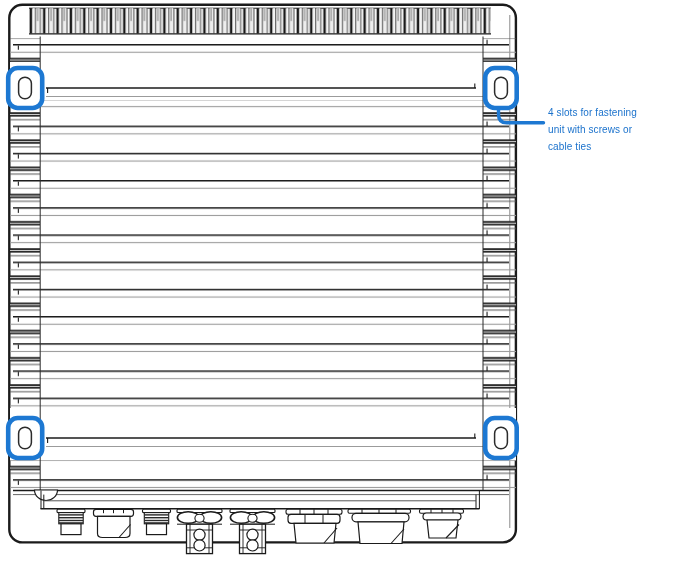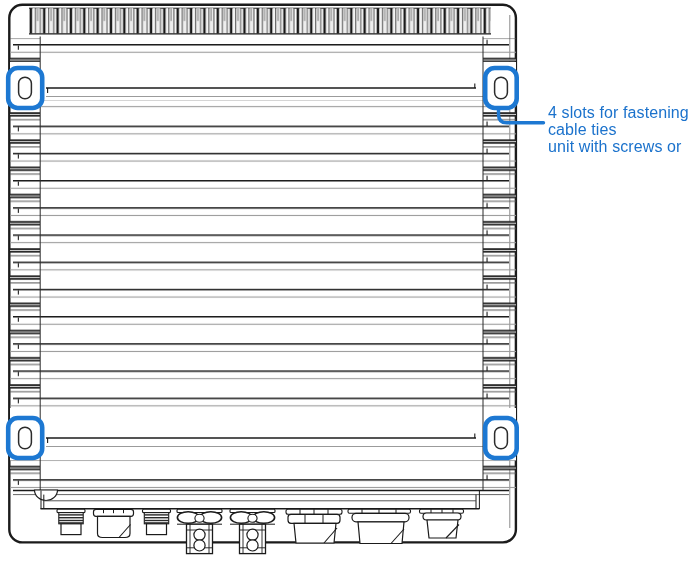--- a/index.html
+++ b/index.html
@@ -1,21 +1,21 @@
 <!DOCTYPE html>
 <html><head>
 <meta charset="utf-8">
 <style>
   html,body{margin:0;padding:0;background:#ffffff;}
   body{width:693px;height:572px;font-family:"Liberation Sans",sans-serif;}
   .canvas{position:relative;width:693px;height:572px;background:#fff;overflow:hidden;}
   .canvas svg{position:absolute;left:0;top:0;}
   .annotation{
     position:absolute;left:548px;top:104px;
-    color:#1b72cc;font-size:16px;line-height:17px;letter-spacing:.1px;
+    color:#1b72cc;font-size:10px;line-height:17px;letter-spacing:.1px;
   }
   .annotation span{display:block;white-space:nowrap;}
 </style>
 </head>
 <body>
 
 <div class="canvas">
 
 <svg width="693" height="572" viewBox="0 0 693 572">
 
@@ -196,17 +196,17 @@
     </g>
     <g>
       <rect x="485.2" y="418" width="31.5" height="40" rx="9.5" fill="#ffffff" stroke="#1d78d2" stroke-width="4.6"></rect>
       <rect x="494.6" y="427.2" width="12.8" height="21.6" rx="6.4" fill="#ffffff" stroke="#2b2b2b" stroke-width="1.5"></rect>
     </g>
   </g>
 </svg>
 
 <div class="annotation">
   <span>4 slots for fastening</span>
+  <span>unit with screws or</span>
   <span>cable ties</span>
-  <span>unit with screws or</span>
 </div>
 
 </div>
 
 </body></html>

